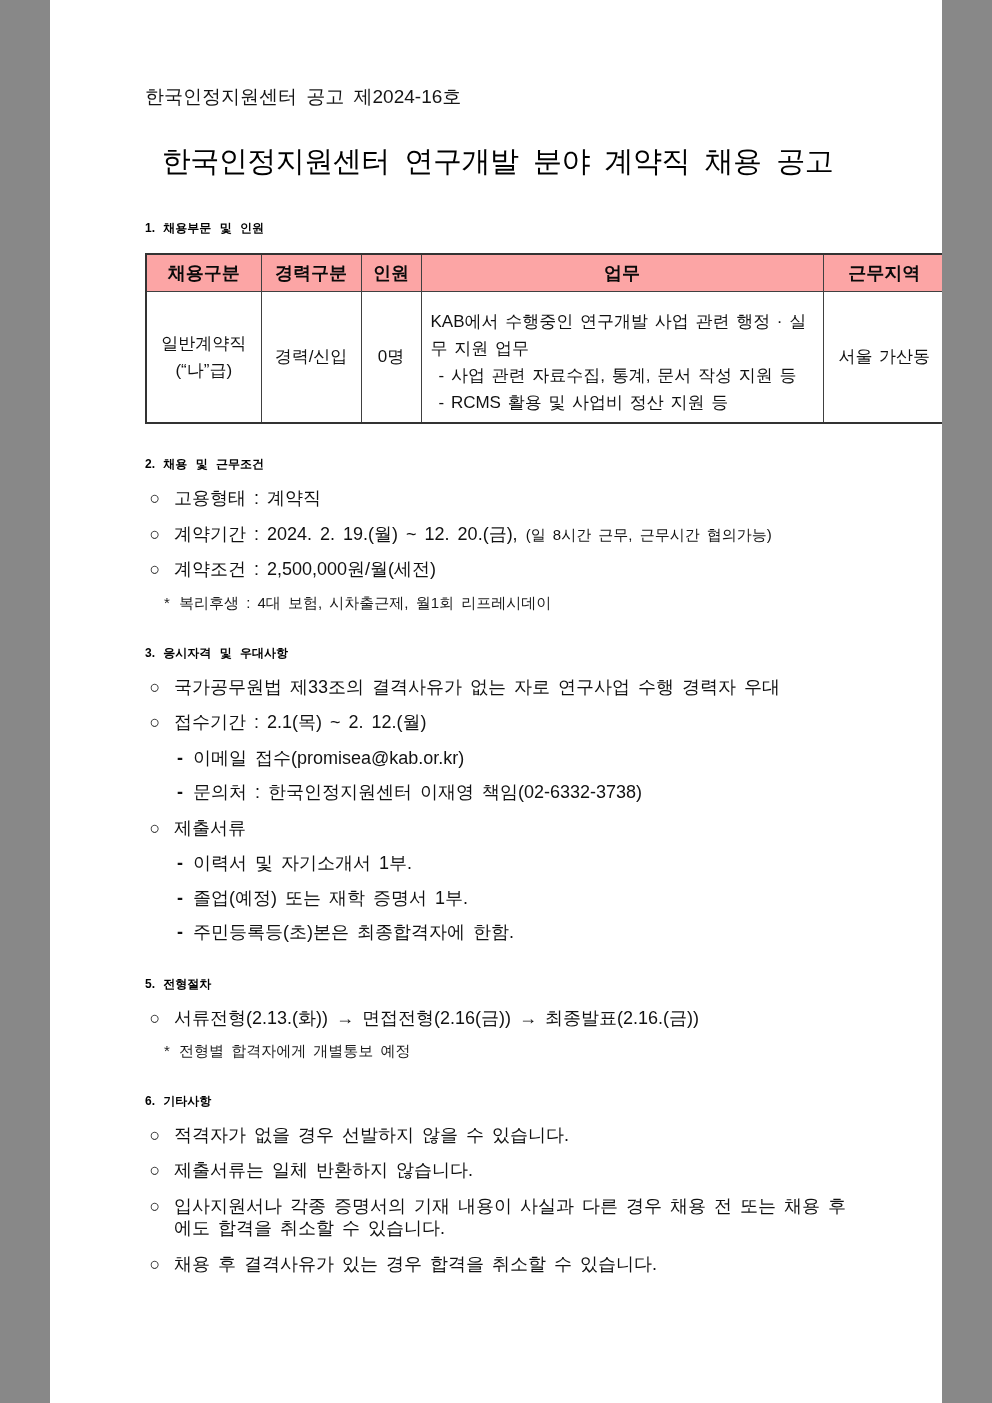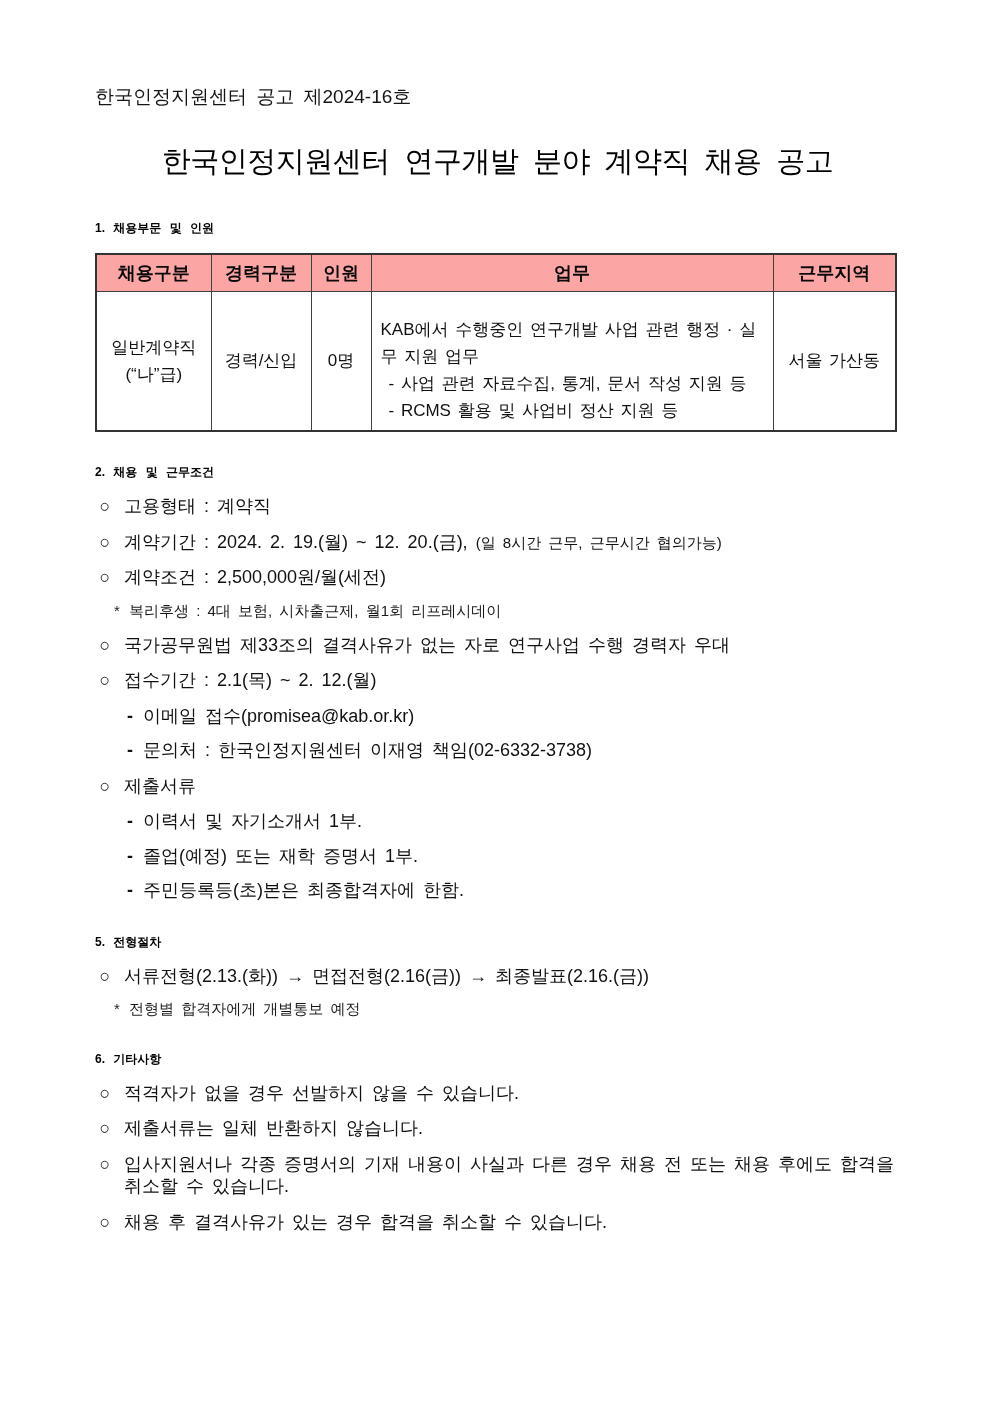--- a/index.html
+++ b/index.html
@@ -1,37 +1,37 @@
 <!DOCTYPE html>
 <html><head>
 <meta charset="utf-8">
 <style>
   * { margin:0; padding:0; box-sizing:border-box; }
   html,body { background:#888; }
   .page {
-    width:992px; height:1403px; margin:0 auto; background:#ffffff;
+    width:892px; height:1403px; margin:0 auto; background:#ffffff;
     font-family:"Liberation Sans","DejaVu Sans",sans-serif;
     color:#111; padding:84px 92px 0 95px; overflow:hidden; position:relative;
   }
   .notice-no { font-size:19px; word-spacing:4px; color:#151515; }
   .doc-title {
     font-size:29px; font-weight:normal; text-align:center; word-spacing:7px;
     margin-top:32px; color:#000; letter-spacing:-0.5px;
   }
   .sec-heading { font-size:12px; font-weight:bold; word-spacing:5px; margin:32px 0 14px 0; color:#000; }
   .sec-heading.first { margin-top:38px; }
 
   table.recruit { border-collapse:collapse; width:800px; margin-top:16px; border:2px solid #333; table-layout:fixed; }
   table.recruit th, table.recruit td { border:1px solid #404040; }
   table.recruit th {
     background:#fca5a5; font-size:18px; font-weight:bold; color:#0a0a0a;
     height:37px; text-align:center; word-spacing:2px;
   }
   table.recruit td { font-size:17px; height:106px; vertical-align:middle; text-align:center; line-height:1.6; word-spacing:2px; }
-  table.recruit td.duties { text-align:left; padding:24px 8px 6px 9px; }
+  table.recruit td.duties { text-align:left; padding:16px 8px 6px 9px; }
   table.recruit td.duties .duty-line { display:block; }
   table.recruit td.duties .duty-line.dash { padding-left:8px; }
 
   .item { display:flex; margin:13px 0; font-size:18px; line-height:1.25; word-spacing:3px; }
   .item .marker { flex:none; width:20px; margin-right:9px; text-align:center; }
   .item .content { flex:1; }
   .item.sub { padding-left:30px; margin:12px 0; }
   .item.sub .marker { width:10px; margin-right:8px; font-weight:bold; }
   .item.note { padding-left:16px; font-size:15px; color:#1a1a1a; margin:10px 0 6px 0; }
   .item.note .marker { width:12px; margin-right:6px; }
@@ -94,20 +94,21 @@
   </div>
   <div class="item">
     <span class="marker">○</span>
     <span class="content">계약조건 : 2,500,000원/월(세전)</span>
   </div>
   <div class="item note">
     <span class="marker">*</span>
     <span class="content">복리후생 : 4대 보험, 시차출근제, 월1회 리프레시데이</span>
   </div>
 
+  <h2 class="sec-heading">3. 응시자격 및 우대사항</h2>
   <div class="item">
     <span class="marker">○</span>
     <span class="content">국가공무원법 제33조의 결격사유가 없는 자로 연구사업 수행 경력자 우대</span>
   </div>
 
   <div class="item">
     <span class="marker">○</span>
     <span class="content">접수기간 : 2.1(목) ~ 2. 12.(월)</span>
   </div>
   <div class="item sub">

